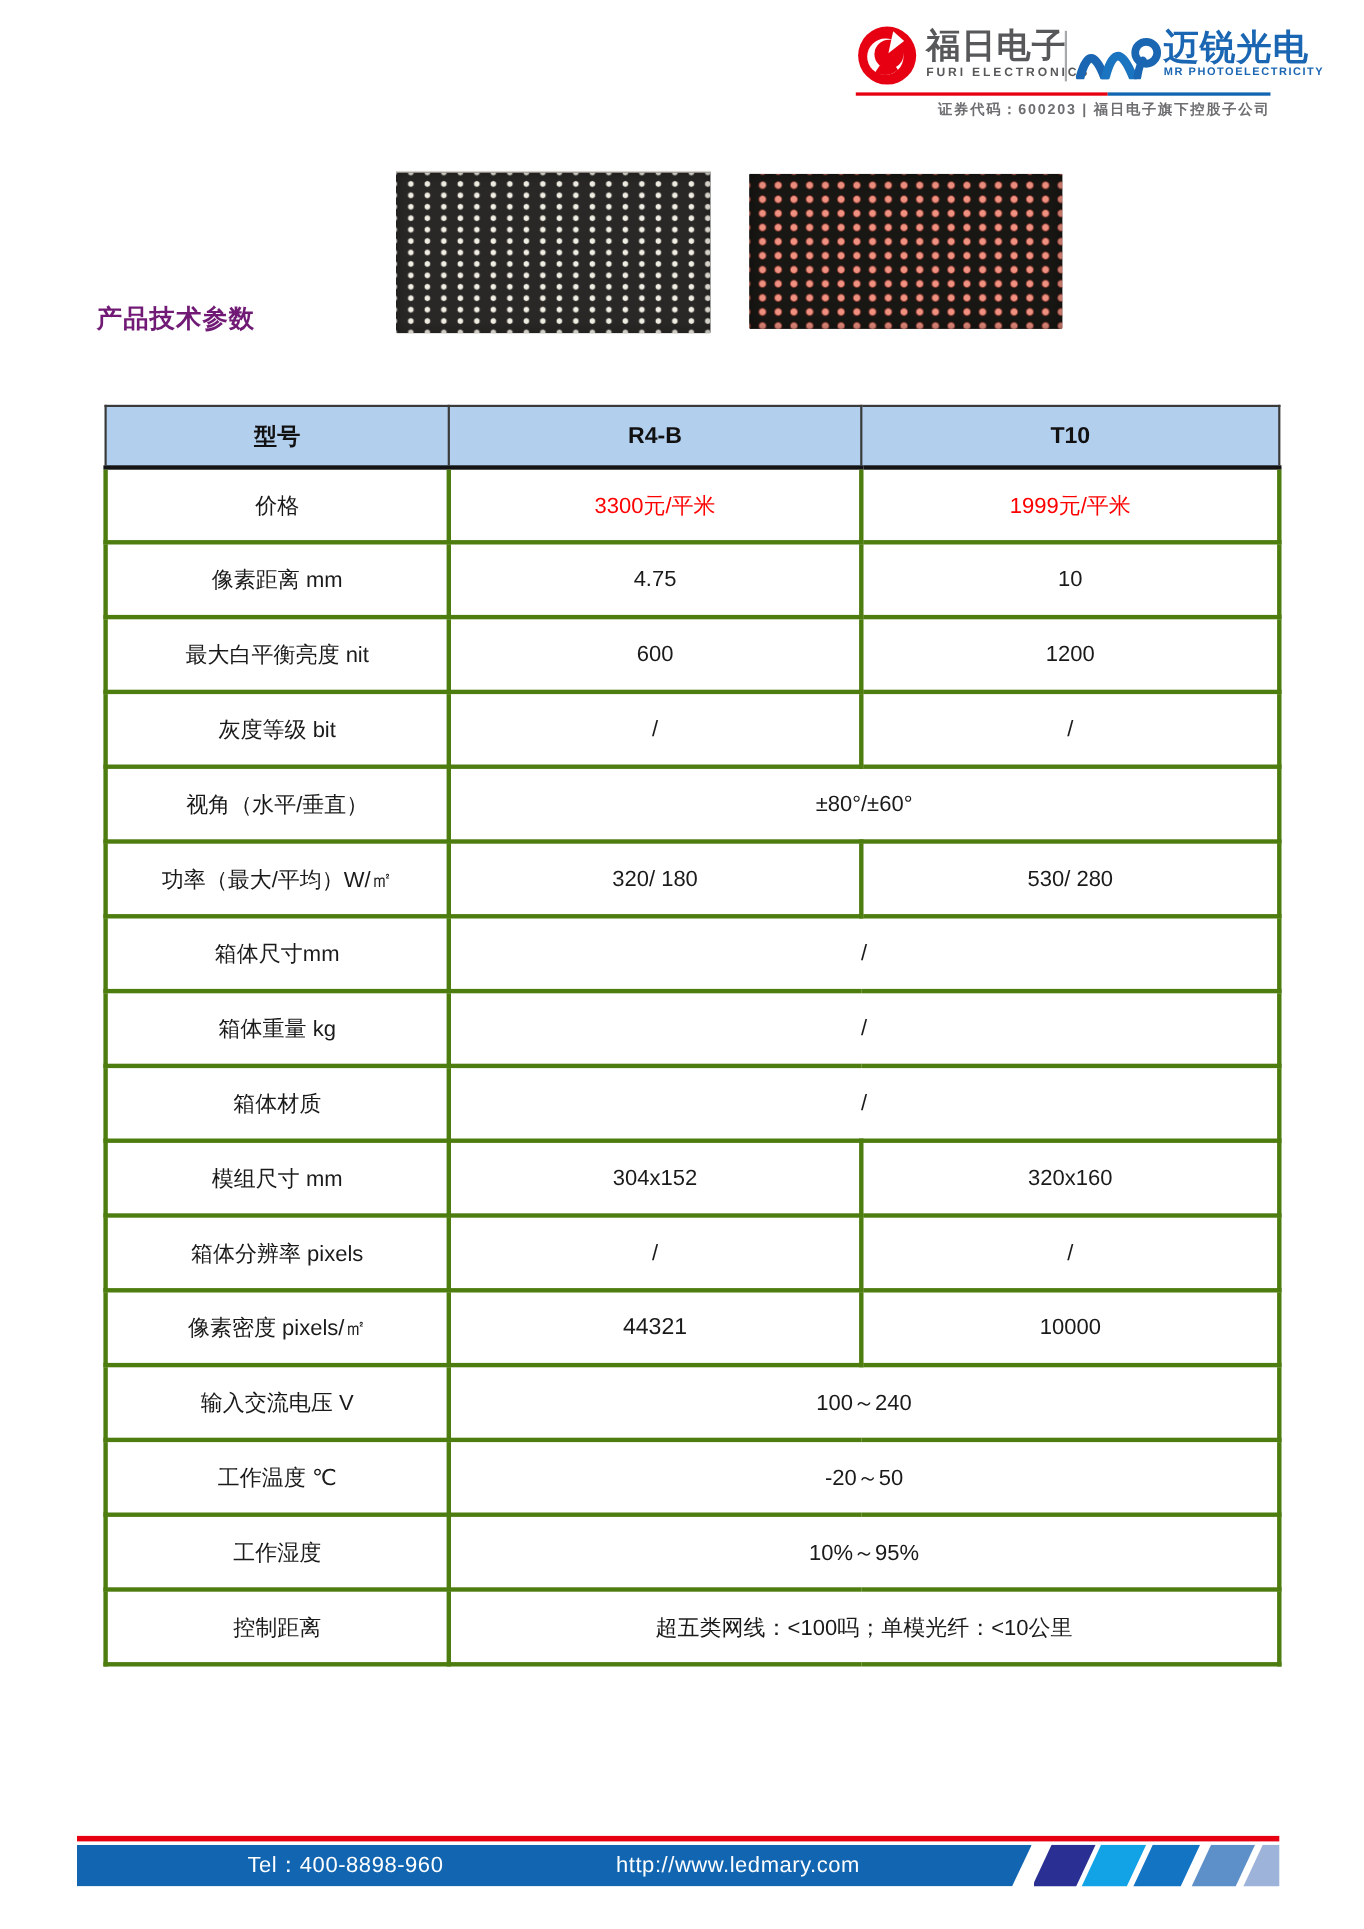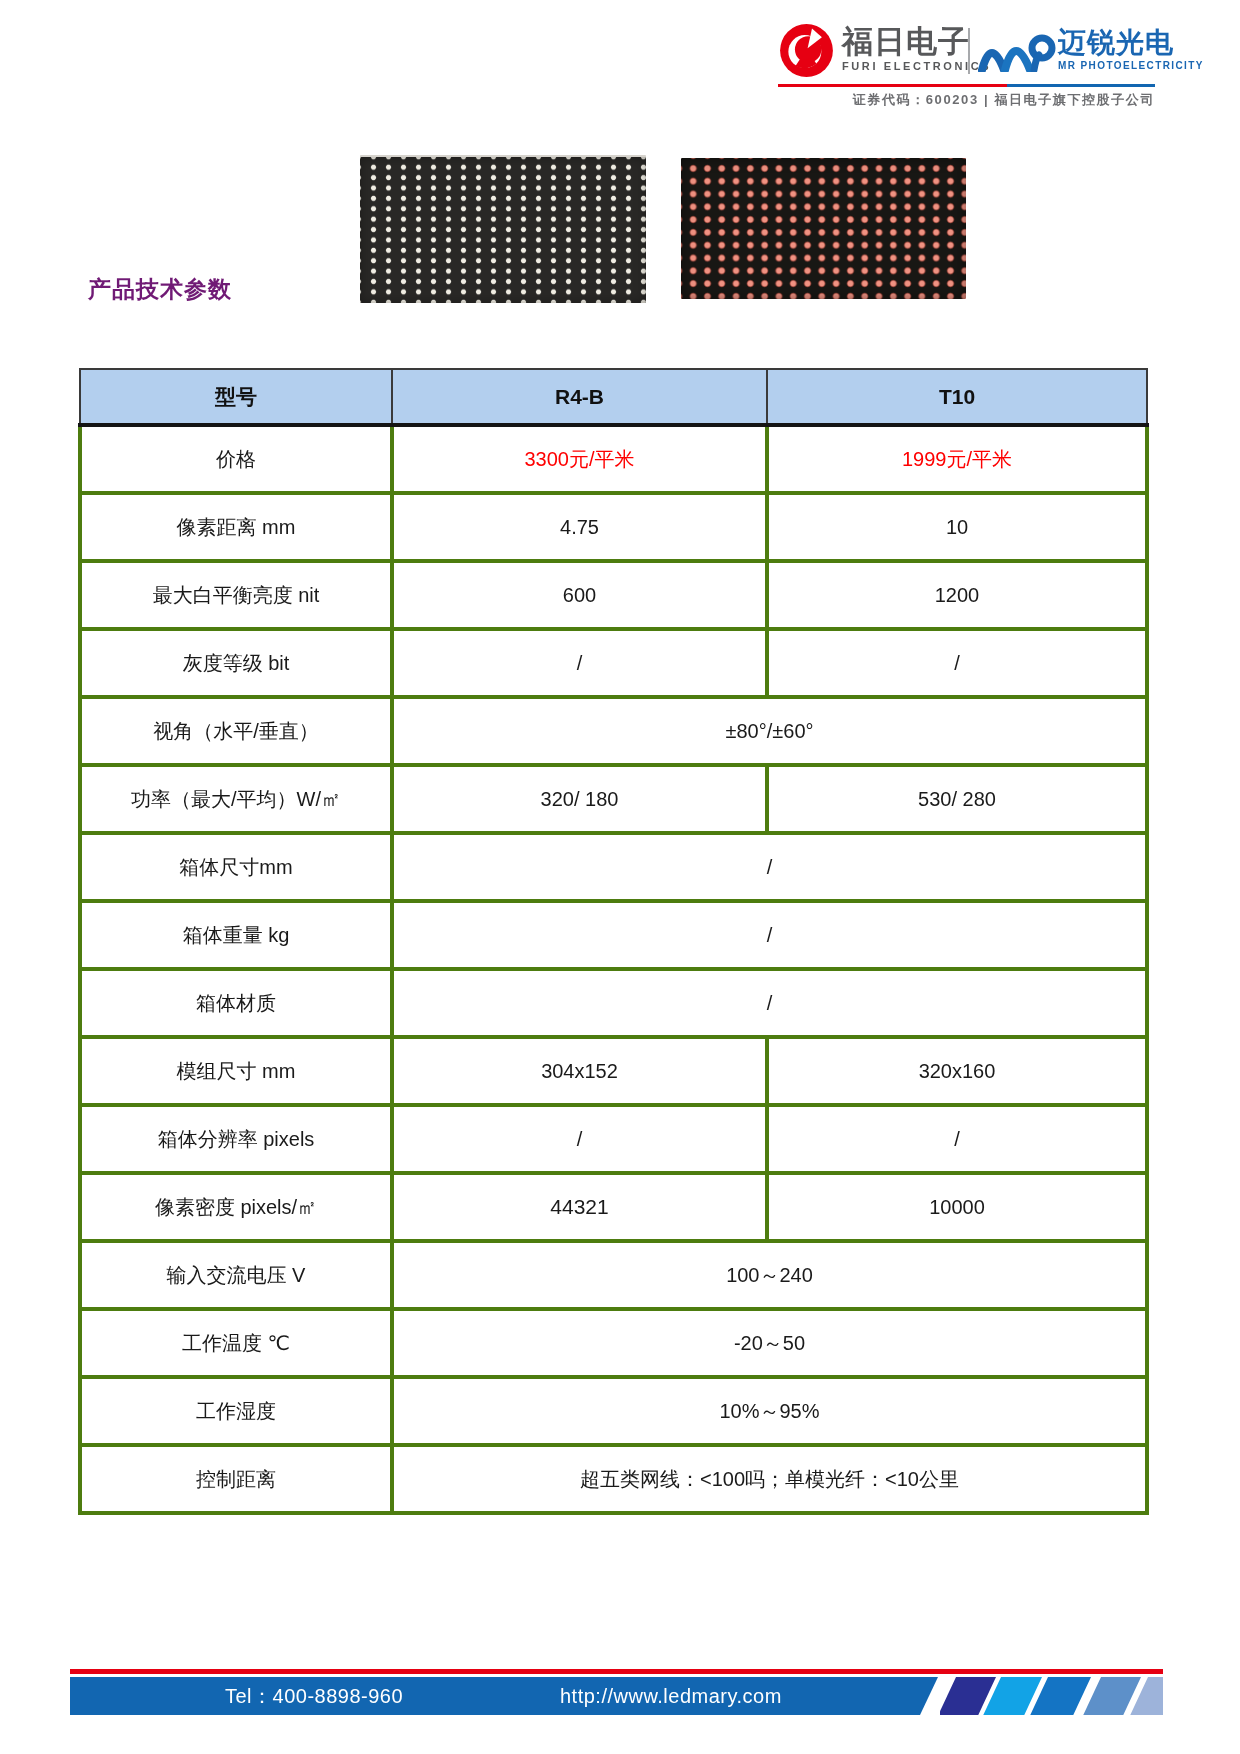--- a/index.html
+++ b/index.html
@@ -10,21 +10,21 @@
 
   
   .brand { position:absolute; top:0; left:0; width:100%; }
   .furi-mark { position:absolute; left:779px; top:23px; width:55px; height:55px; }
   .furi-text { position:absolute; left:842px; top:24px; color:#57585a; }
   .furi-cn { font-size:31px; font-weight:bold; letter-spacing:1px; line-height:36px; white-space:nowrap; }
   .furi-en { font-size:11px; font-weight:bold; letter-spacing:2.6px; line-height:13px; white-space:nowrap; }
   .logo-sep { position:absolute; left:968px; top:28px; width:2px; height:46px; background:#a7a9ac; }
   .mr-mark { position:absolute; left:978px; top:30px; width:78px; height:42px; }
   .mr-text { position:absolute; left:1058px; top:26px; color:#1a66b2; }
-  .mr-cn { font-size:28px; font-weight:bold; letter-spacing:1px; line-height:34px; white-space:nowrap; }
+  .mr-cn { font-size:32px; font-weight:bold; letter-spacing:1px; line-height:34px; white-space:nowrap; }
   .mr-en { font-size:10px; font-weight:bold; letter-spacing:1.4px; line-height:12px; white-space:nowrap; }
   .brand-rule-red  { position:absolute; left:778px; top:84px; width:229px; height:3px; background:#e60012; }
   .brand-rule-blue { position:absolute; left:1007px; top:84px; width:148px; height:3px; background:#1266b1; }
   .brand-tagline {
     position:absolute; left:700px; top:91px; width:455px; text-align:right;
     font-size:13px; font-weight:bold; letter-spacing:1.6px; color:#6d6e71; white-space:nowrap;
   }
 
   
   .page-title { position:absolute; left:62px; top:100px; font-size:30px; color:#1566c1; letter-spacing:0.5px; }
@@ -44,21 +44,21 @@
     left:681px; top:158px; width:285px; height:141px;
     background-color:#181714;
     background-image:
       radial-gradient(circle, #f09282 2.5px, #8a3a30 3.3px, rgba(0,0,0,0) 4.1px);
     background-size:14.3px 12.8px; background-position:5px 4px;
     box-shadow:inset 0 0 14px rgba(0,0,0,0.45);
   }
 
   
   table.spec {
-    position:absolute; left:78px; top:368px; width:1067px;
+    position:absolute; left:94px; top:368px; width:1067px;
     border-collapse:collapse; table-layout:fixed;
   }
   table.spec th {
     background:#b3cfee; border:2px solid #3a3a3a; border-bottom:4px solid #141414;
     height:51px; font-size:21px; font-weight:bold; color:#111; text-align:center;
   }
   table.spec td {
     border:4px solid #4d7c0f; height:64px; text-align:center;
     font-size:20px; color:#1a1a1a; padding:0 4px;
   }

